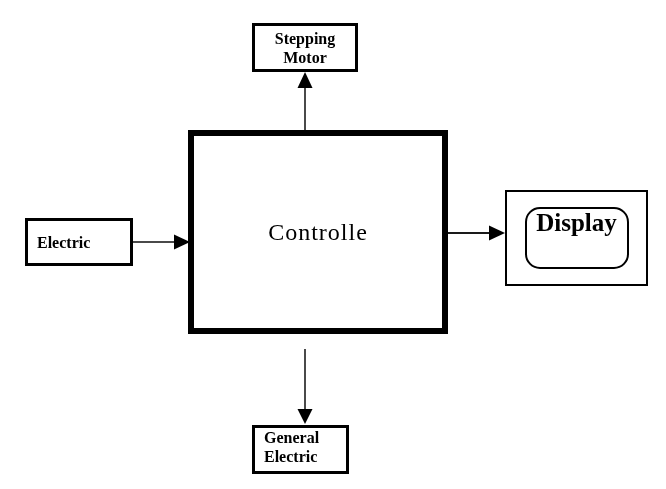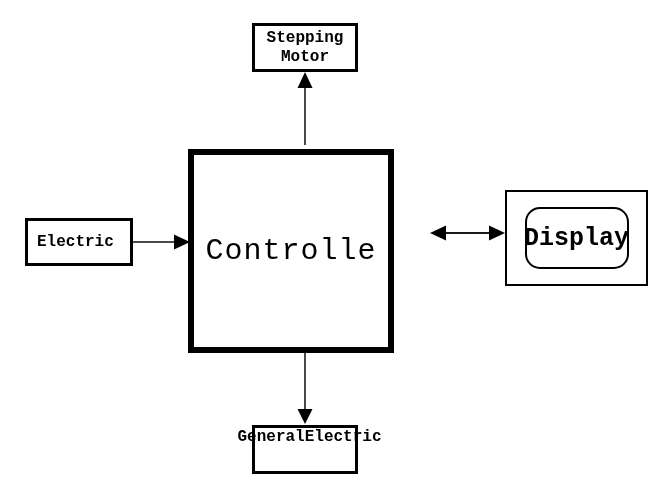--- a/index.html
+++ b/index.html
@@ -7,69 +7,70 @@
     padding: 0;
     background: #ffffff;
     font-family: "Liberation Mono", "DejaVu Sans Mono", monospace;
   }
   .canvas {
     position: relative;
     width: 666px;
     height: 489px;
     background: #ffffff;
     overflow: hidden;
+    font-family: Liberation Serif, serif;
   }
   .node {
     position: absolute;
     background: #ffffff;
     box-sizing: border-box;
     color: #000000;
   }
   
   .node-stepping {
     left: 252px; top: 23px; width: 106px; height: 49px;
     border: 3px solid #000000;
     display: flex; flex-direction: column; justify-content: center; align-items: center;
     font-size: 16px; font-weight: bold; line-height: 19px;
   }
   
   .node-controller {
-    left: 188px; top: 149px; width: 206px; height: 204px;
+    left: 188px; top: 130px; width: 260px; height: 204px;
     border: 6px solid #000000;
     display: flex; justify-content: center; align-items: center;
-    font-size: 30px; font-weight: normal; letter-spacing: 1px;
+    font-size: 24px; font-weight: normal; letter-spacing: 1px;
   }
   
   .node-electric-eye {
     left: 25px; top: 218px; width: 108px; height: 48px;
     border: 3px solid #000000;
     display: flex; flex-direction: column; justify-content: center;
     padding-left: 9px;
     font-size: 16px; font-weight: bold; line-height: 19px;
   }
   
   .node-display-outer {
     left: 505px; top: 190px; width: 143px; height: 96px;
     border: 2px solid #000000;
     display: flex; justify-content: center; align-items: center;
   }
   .display-inner {
     width: 104px; height: 62px;
     border: 2px solid #000000;
     border-radius: 15px;
-    display: flex; justify-content: center; align-items: center;
+    display: flex; justify-content: center; 
     font-size: 25px; font-weight: bold;
     background: #ffffff;
     box-sizing: border-box;
   }
   
   .node-general {
-    left: 252px; top: 425px; width: 106px; height: 49px;
+    left: 252px; top: 425px; width: 97px; height: 49px;
     border: 3px solid #000000;
-    display: flex; justify-content: center;
+    display: flex; flex-direction: column; justify-content: flex-start;
     padding-left: 9px;
     font-size: 16px; font-weight: bold; line-height: 19px;
   }
   .arrows {
     position: absolute;
     left: 0; top: 0;
     width: 666px; height: 489px;
     pointer-events: none;
   }
   .arrows line { stroke: #4a4a4a; stroke-width: 2; }

